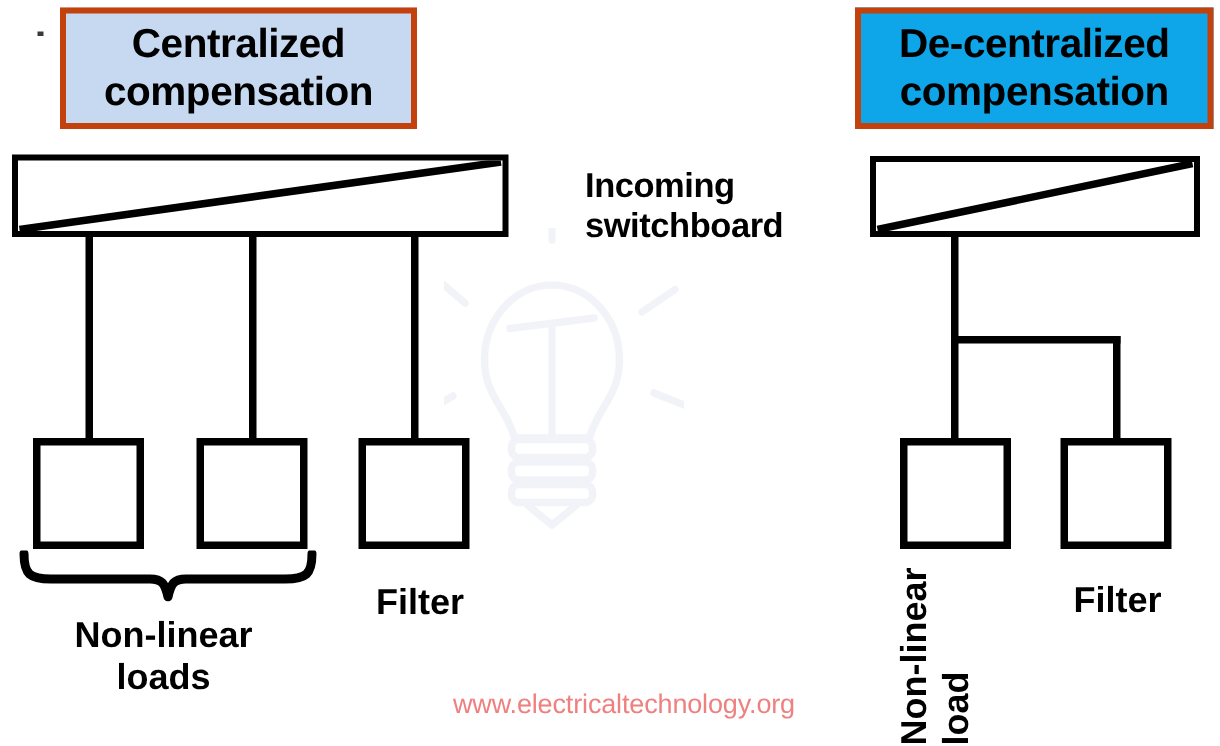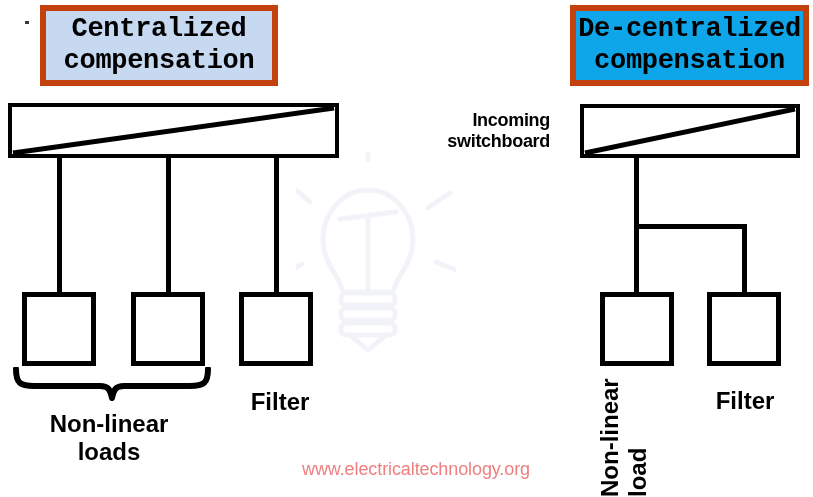--- a/index.html
+++ b/index.html
@@ -15,31 +15,31 @@
     width: 813px;
     height: 497px;
     background: #ffffff;
     overflow: hidden;
   }
 
   
   .title-box {
     position: absolute;
     box-sizing: border-box;
-    border: 6px solid #c2410c;
+    border: 4px solid #c2410c;
     display: flex;
     align-items: center;
     justify-content: center;
     text-align: center;
     font-weight: bold;
     font-size: 27px;
     line-height: 1.16;
     letter-spacing: -0.3px;
     color: #000000;
-    font-family: Liberation Mono, monospace;
+    font-family: Liberation Sans, sans-serif;
   }
   #title-left  { left: 40px;  top: 5px; width: 238px; height: 81px; }
   #title-right { left: 570px; top: 5px; width: 239px; height: 81px; }
 
   
   .busbar {
     position: absolute;
     box-sizing: border-box;
     border: 4px solid #000000;
     background: #ffffff;
@@ -72,21 +72,21 @@
   .label {
     position: absolute;
     font-family: "Liberation Sans", sans-serif;
     font-weight: bold;
     color: #000000;
     line-height: 1.16;
     white-space: pre-line;
   }
   #label-incoming {
     left: 390px; top: 110px; width: 160px;
-    font-size: 18px; text-align: right; letter-spacing: -0.3px;
+    font-size: 23px; text-align: left; letter-spacing: -0.3px;
   }
   #label-nonlinear-left {
     left: 4px; top: 410px; width: 210px;
     font-size: 24px; text-align: center;
   }
   #label-filter-left {
     left: 240px; top: 388px; width: 80px;
     font-size: 24px; text-align: center;
   }
   #label-filter-right {

